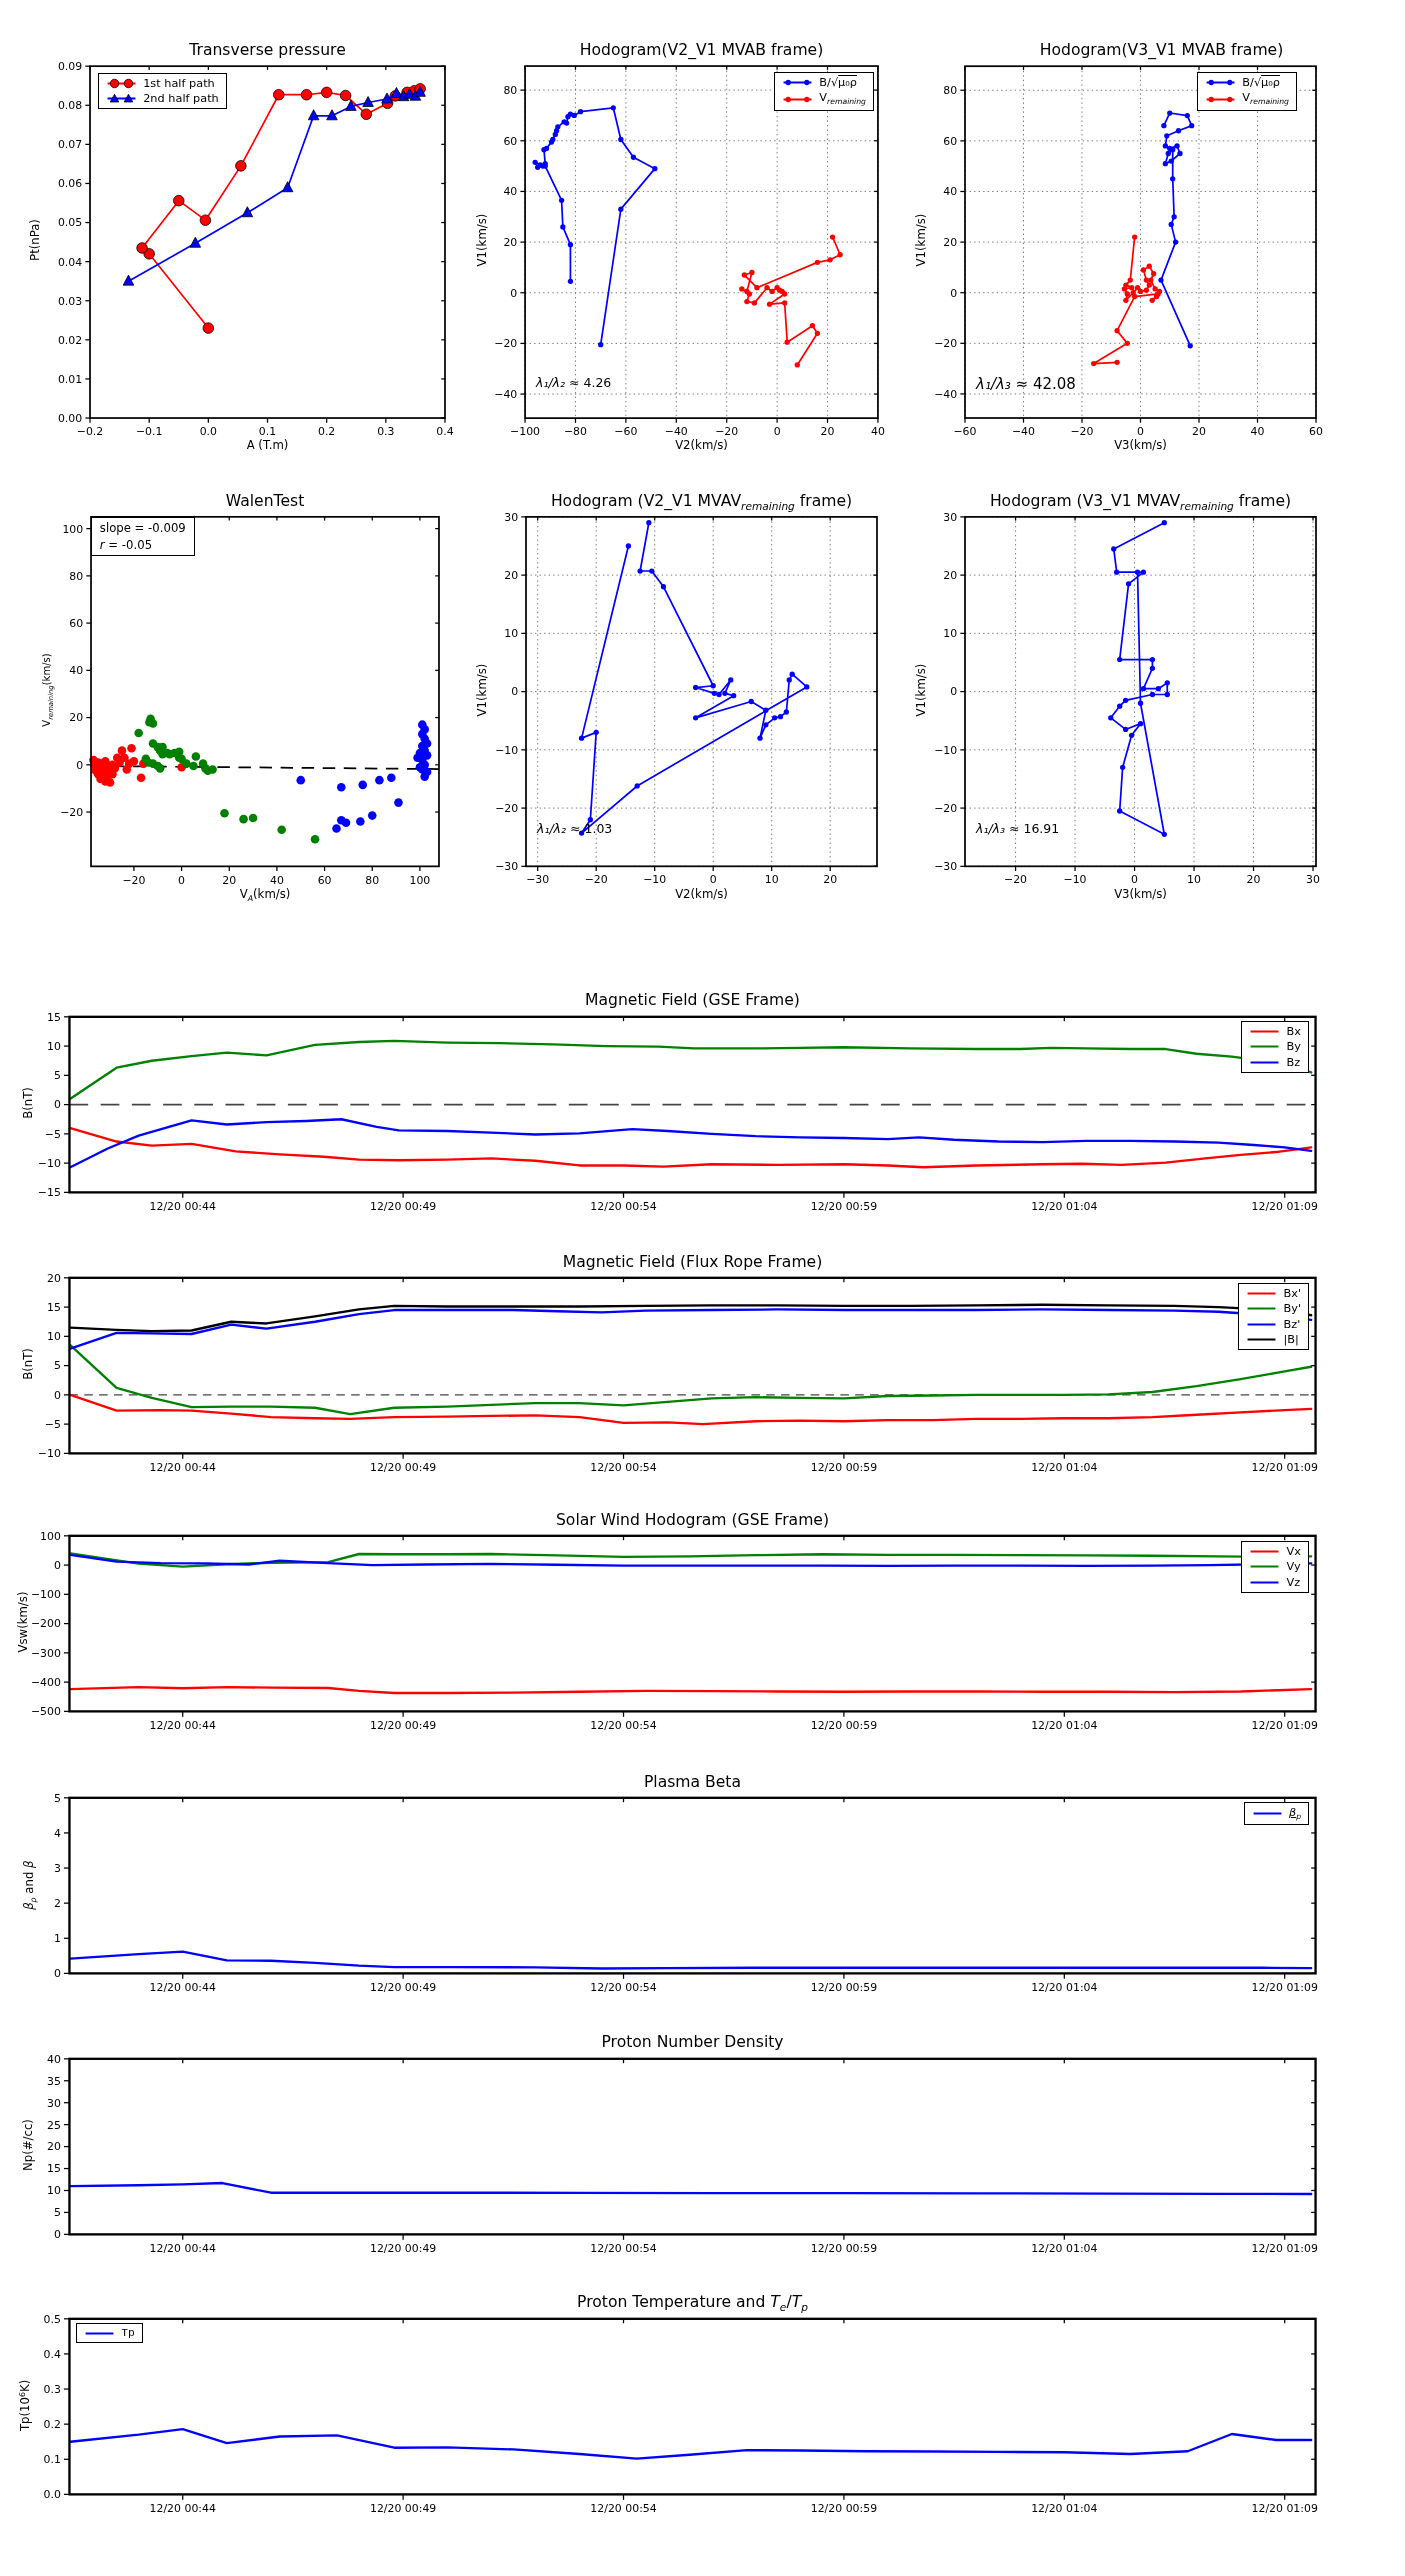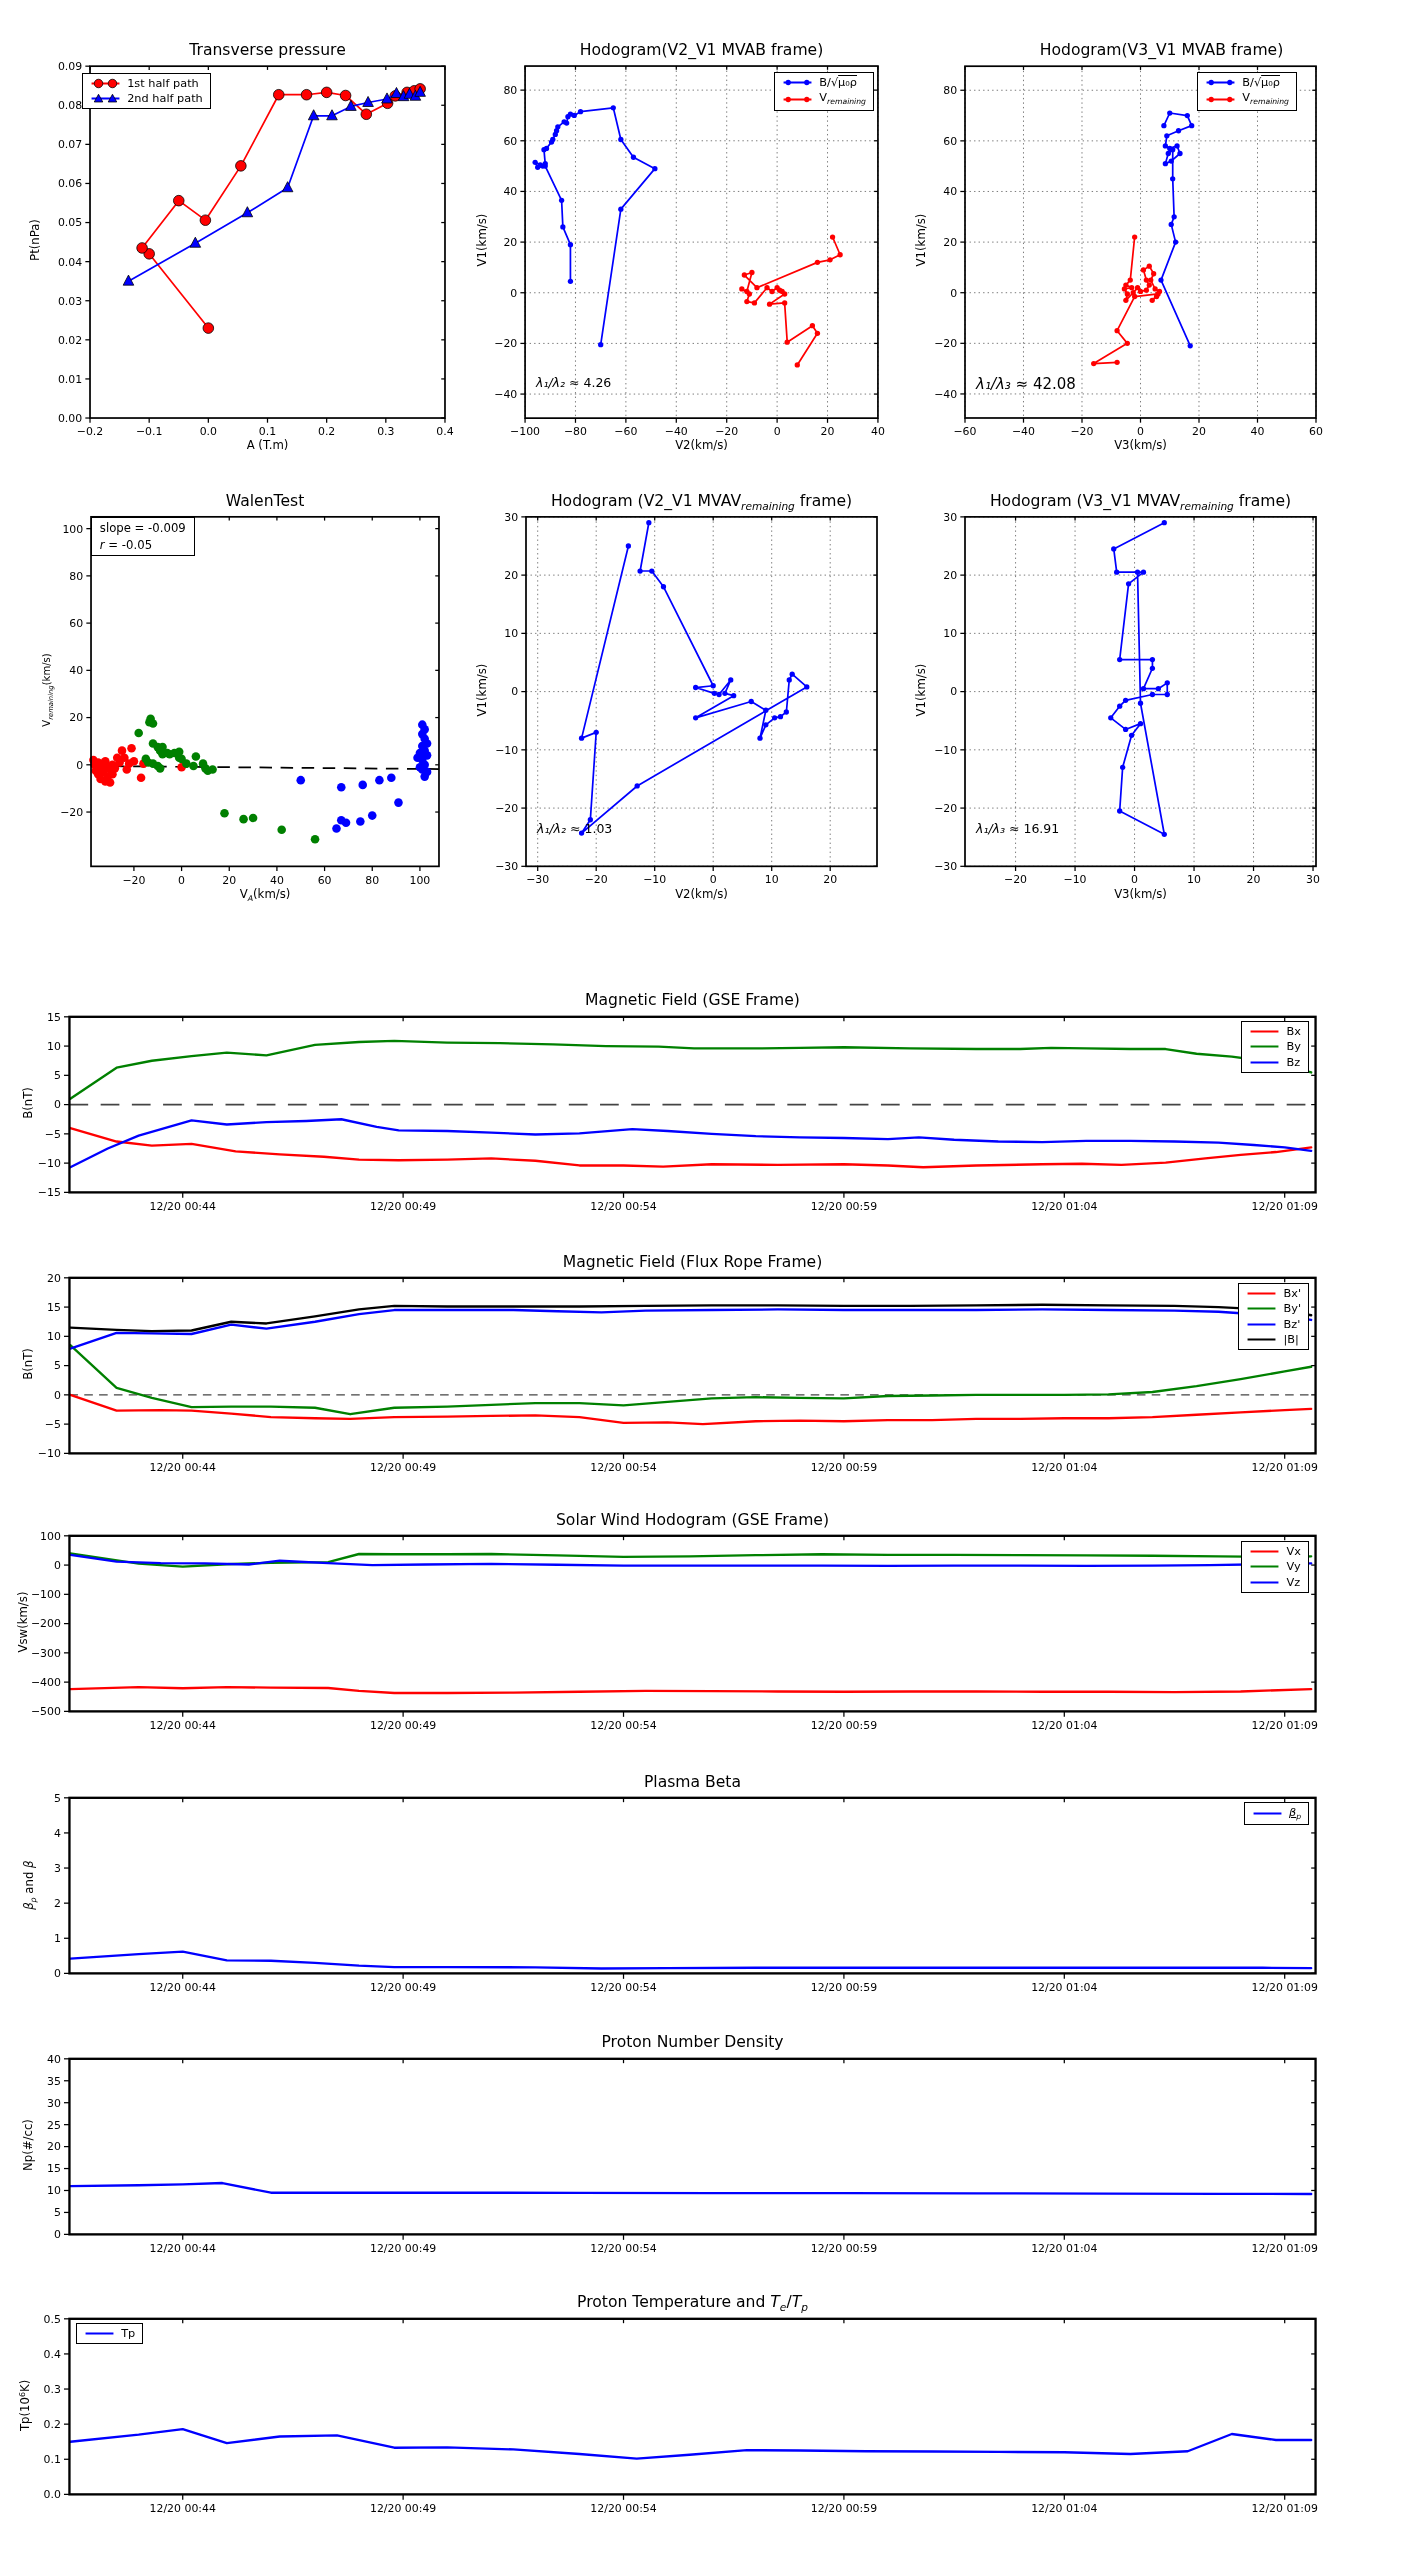--- a/index.html
+++ b/index.html
@@ -106,21 +106,21 @@
         <line x1="455" x2="450.2" y1="50.111111111111086" y2="50.111111111111086" class="tick"></line>
         <text x="-10" y="55.111111111111086" text-anchor="end" font-size="14">0.08</text>
         <line x1="0" x2="-6" y1="0" y2="0" class="tick"></line>
         <line x1="455" x2="450.2" y1="0" y2="0" class="tick"></line>
         <text x="-10" y="5" text-anchor="end" font-size="14">0.09</text>
       </g>
     </svg>
     <div class="ptitle" style="left: 90px; top: 41px; width: 355px;"><span>Transverse pressure</span></div>
     <div class="pxlabel" style="left: 90px; top: 438px; width: 355px;"><span>A (T.m)</span></div>
     <div class="pylabel" style="left: -82px; top: 233px;"><span>Pt(nPa)</span></div>
-    <div class="legend" style="left: 82px; top: 73px;">
+    <div class="legend" style="left: 98px; top: 73px;">
       <div class="lrow">
         <svg width="31" height="11" style="position: static; flex: 0 0 auto;" viewBox="0 0 40 14">
           <line x1="2" x2="38" y1="7" y2="7" stroke="#ff0000" stroke-width="2.6"></line>
           <circle cx="11" cy="7" r="5.5" fill="#ff0000" stroke="#000" stroke-width="1"></circle>
           <circle cx="29" cy="7" r="5.5" fill="#ff0000" stroke="#000" stroke-width="1"></circle>
         </svg>
         <span><span>1st half path</span></span>
       </div>
       <div class="lrow">
         <svg width="31" height="11" style="position: static; flex: 0 0 auto;" viewBox="0 0 40 14">
@@ -1090,21 +1090,21 @@
         <line x1="0" x2="-7" y1="45" y2="45" class="tick"></line>
         <line x1="1597" x2="1591.4" y1="45" y2="45" class="tick"></line>
         <text x="-11" y="50" text-anchor="end" font-size="14">0.4</text>
         <line x1="0" x2="-7" y1="0" y2="0" class="tick"></line>
         <line x1="1597" x2="1591.4" y1="0" y2="0" class="tick"></line>
         <text x="-11" y="5" text-anchor="end" font-size="14">0.5</text>
       </g>
     </svg>
     <div class="ptitle" style="left: 69px; top: 2293px; width: 1247px;"><span>Proton Temperature and </span><span style="font-style: italic;">T</span><sub style="font-style: italic;">e</sub><span>/</span><span style="font-style: italic;">T</span><sub style="font-style: italic;">p</sub></div>
     <div class="pylabel" style="left: -92px; top: 2398px;"><span>Tp(10</span><sup>6</sup><span>K)</span></div>
-    <div class="legend" style="left: 76px; top: 2323px;">
+    <div class="legend" style="left: 76px; top: 2323px; font-family: Liberation Mono, monospace;">
       <div class="lrow">
         <svg width="31" height="11" style="position: static; flex: 0 0 auto;" viewBox="0 0 40 14">
           <line x1="2" x2="38" y1="7" y2="7" stroke="#0000ff" stroke-width="2.6"></line>
         </svg>
         <span><span>Tp</span></span>
       </div>
     </div>
   </div>
 
 

